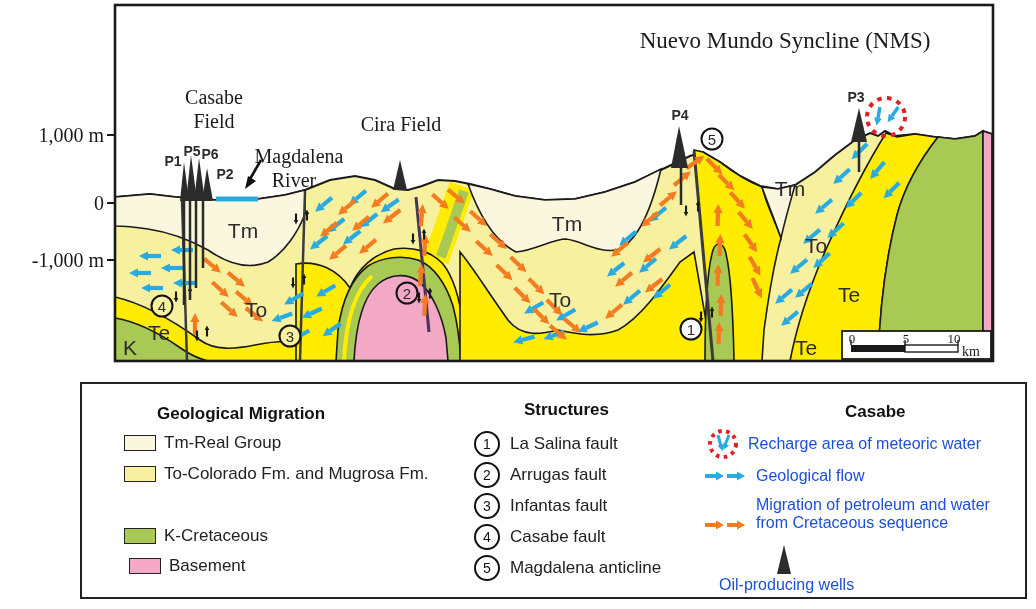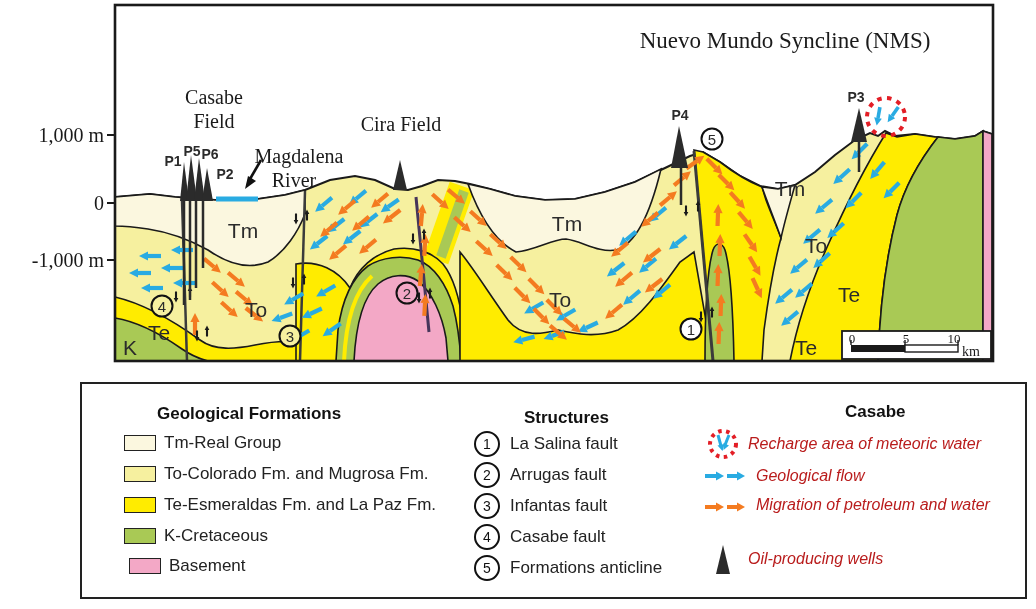--- a/index.html
+++ b/index.html
@@ -12,21 +12,21 @@
   #legend{position:absolute;left:80px;top:382px;width:943px;height:213px;
           border:2.5px solid #222;background:#fff;}
   .col{position:absolute;top:0;height:100%;}
   .col-h{position:absolute;font-weight:bold;font-size:17px;color:#111;white-space:nowrap;}
   .lrow{position:absolute;display:flex;align-items:center;white-space:nowrap;
         font-size:17px;color:#222;}
   .swatch{width:30px;height:14px;border:1.6px solid #222;margin-right:8px;flex:none;}
   .numcirc{width:22px;height:22px;border:2px solid #111;border-radius:50%;flex:none;
            display:flex;align-items:center;justify-content:center;font-size:14px;
            color:#111;margin-right:10px;background:#fff;}
-  .oth-txt{font-size:16px;color:#b91c1c;line-height:18px;font-style:italic;}
+  .oth-txt{font-size:16px;color:#1d4ed8;line-height:18px;}
 </style>
 </head>
 <body>
 
 <div id="stage">
 
 <svg id="xsec" width="1036" height="378" viewBox="0 0 1036 378" style="position:absolute;left:0;top:0;">
   <defs>
     <clipPath id="boxclip">
           <rect x="115" y="5" width="878" height="356"></rect>
@@ -653,64 +653,60 @@
     <text class="t-serif" font-size="13" text-anchor="middle" x="852" y="343">0</text>
     <text class="t-serif" font-size="13" text-anchor="middle" x="906" y="343">5</text>
     <text class="t-serif" font-size="13" text-anchor="middle" x="954" y="343">10</text>
     <text class="t-serif" font-size="14" x="962" y="356">km</text>
   </g>
 </svg>
 
 <div id="legend">
 
   <div class="col" style="left:20px;width:320px;">
-    <div class="col-h" style="left:55px;top:20px;">Geological Formations</div>
+    <div class="col-h" style="left:55px;top:20px;">Geological Migration</div>
     <div class="lrow" style="left:22px;top:49px;">
       <span class="swatch" style="background: rgb(251, 247, 223);"></span>
       <span>Tm-Real Group</span>
     </div>
     <div class="lrow" style="left:22px;top:80px;">
       <span class="swatch" style="background: rgb(246, 240, 159);"></span>
       <span>To-Colorado Fm. and Mugrosa Fm.</span>
     </div>
-    <div class="lrow" style="left:22px;top:111px;">
-      <span class="swatch" style="background: rgb(255, 236, 0);"></span>
-      <span>Te-Esmeraldas Fm. and La Paz Fm.</span>
-    </div>
     <div class="lrow" style="left:22px;top:142px;">
       <span class="swatch" style="background: rgb(169, 201, 85);"></span>
       <span>K-Cretaceous</span>
     </div>
     <div class="lrow" style="left:10px;top:172px;margin-left:17px;">
       <span class="swatch" style="background: rgb(243, 168, 198);"></span>
       <span>Basement</span>
     </div>
   </div>
 
   <div class="col" style="left:390px;width:230px;">
-    <div class="col-h" style="left:52px;top:24px;text-align:center;">Structures</div>
+    <div class="col-h" style="left:52px;top:16px;text-align:center;">Structures</div>
     <div class="lrow" style="left:2px;top:47px;">
       <span class="numcirc">1</span>
       <span>La Salina fault</span>
     </div>
     <div class="lrow" style="left:2px;top:78px;">
       <span class="numcirc">2</span>
       <span>Arrugas fault</span>
     </div>
     <div class="lrow" style="left:2px;top:109px;">
       <span class="numcirc">3</span>
       <span>Infantas fault</span>
     </div>
     <div class="lrow" style="left:2px;top:140px;">
       <span class="numcirc">4</span>
       <span>Casabe fault</span>
     </div>
     <div class="lrow" style="left:2px;top:171px;">
       <span class="numcirc">5</span>
-      <span>Formations anticline</span>
+      <span>Magdalena anticline</span>
     </div>
   </div>
 
   <div class="col" style="left:618px;width:322px;">
     <div class="col-h" style="left:145px;top:18px;">Casabe</div>
 
     <div class="lrow" style="left:4px;top:42px;">
       <svg width="38" height="36" style="margin-right:6px;">
         <circle cx="19" cy="18" r="13" fill="none" stroke="#E31E26" stroke-width="4" stroke-dasharray="3.5 4.5"></circle>
         <line x1="14" y1="9" x2="17" y2="20" stroke="#29ABE2" stroke-width="3"></line>
@@ -733,24 +729,25 @@
 
     <div class="lrow" style="left:4px;top:112px;align-items:flex-end;">
       <svg width="44" height="14" style="margin-right:8px;flex:none;">
         <line x1="1" y1="7" x2="12" y2="7" stroke="#F47B20" stroke-width="4"></line>
         <path d="M12,2.5 L20,7 L12,11.5 Z" fill="#F47B20"></path>
         <line x1="23" y1="7" x2="33" y2="7" stroke="#F47B20" stroke-width="4"></line>
         <path d="M33,2.5 L41,7 L33,11.5 Z" fill="#F47B20"></path>
       </svg>
       <span class="oth-txt" style="white-space:normal;width:260px;">
         <span>Migration of petroleum and water</span><br>
+        <span>from Cretaceous sequence</span>
       </span>
     </div>
 
-    <div class="lrow" style="left:4px;top:158px;">
+    <div class="lrow" style="left:19px;top:158px;flex-direction:column;">
       <svg width="38" height="34" style="margin-right:6px;">
         <path d="M12,32 L19,3 L26,32 Z" fill="#2b2b2b"></path>
       </svg>
       <span class="oth-txt">Oil-producing wells</span>
     </div>
   </div>
 </div>
 </div>
 
 </body></html>

